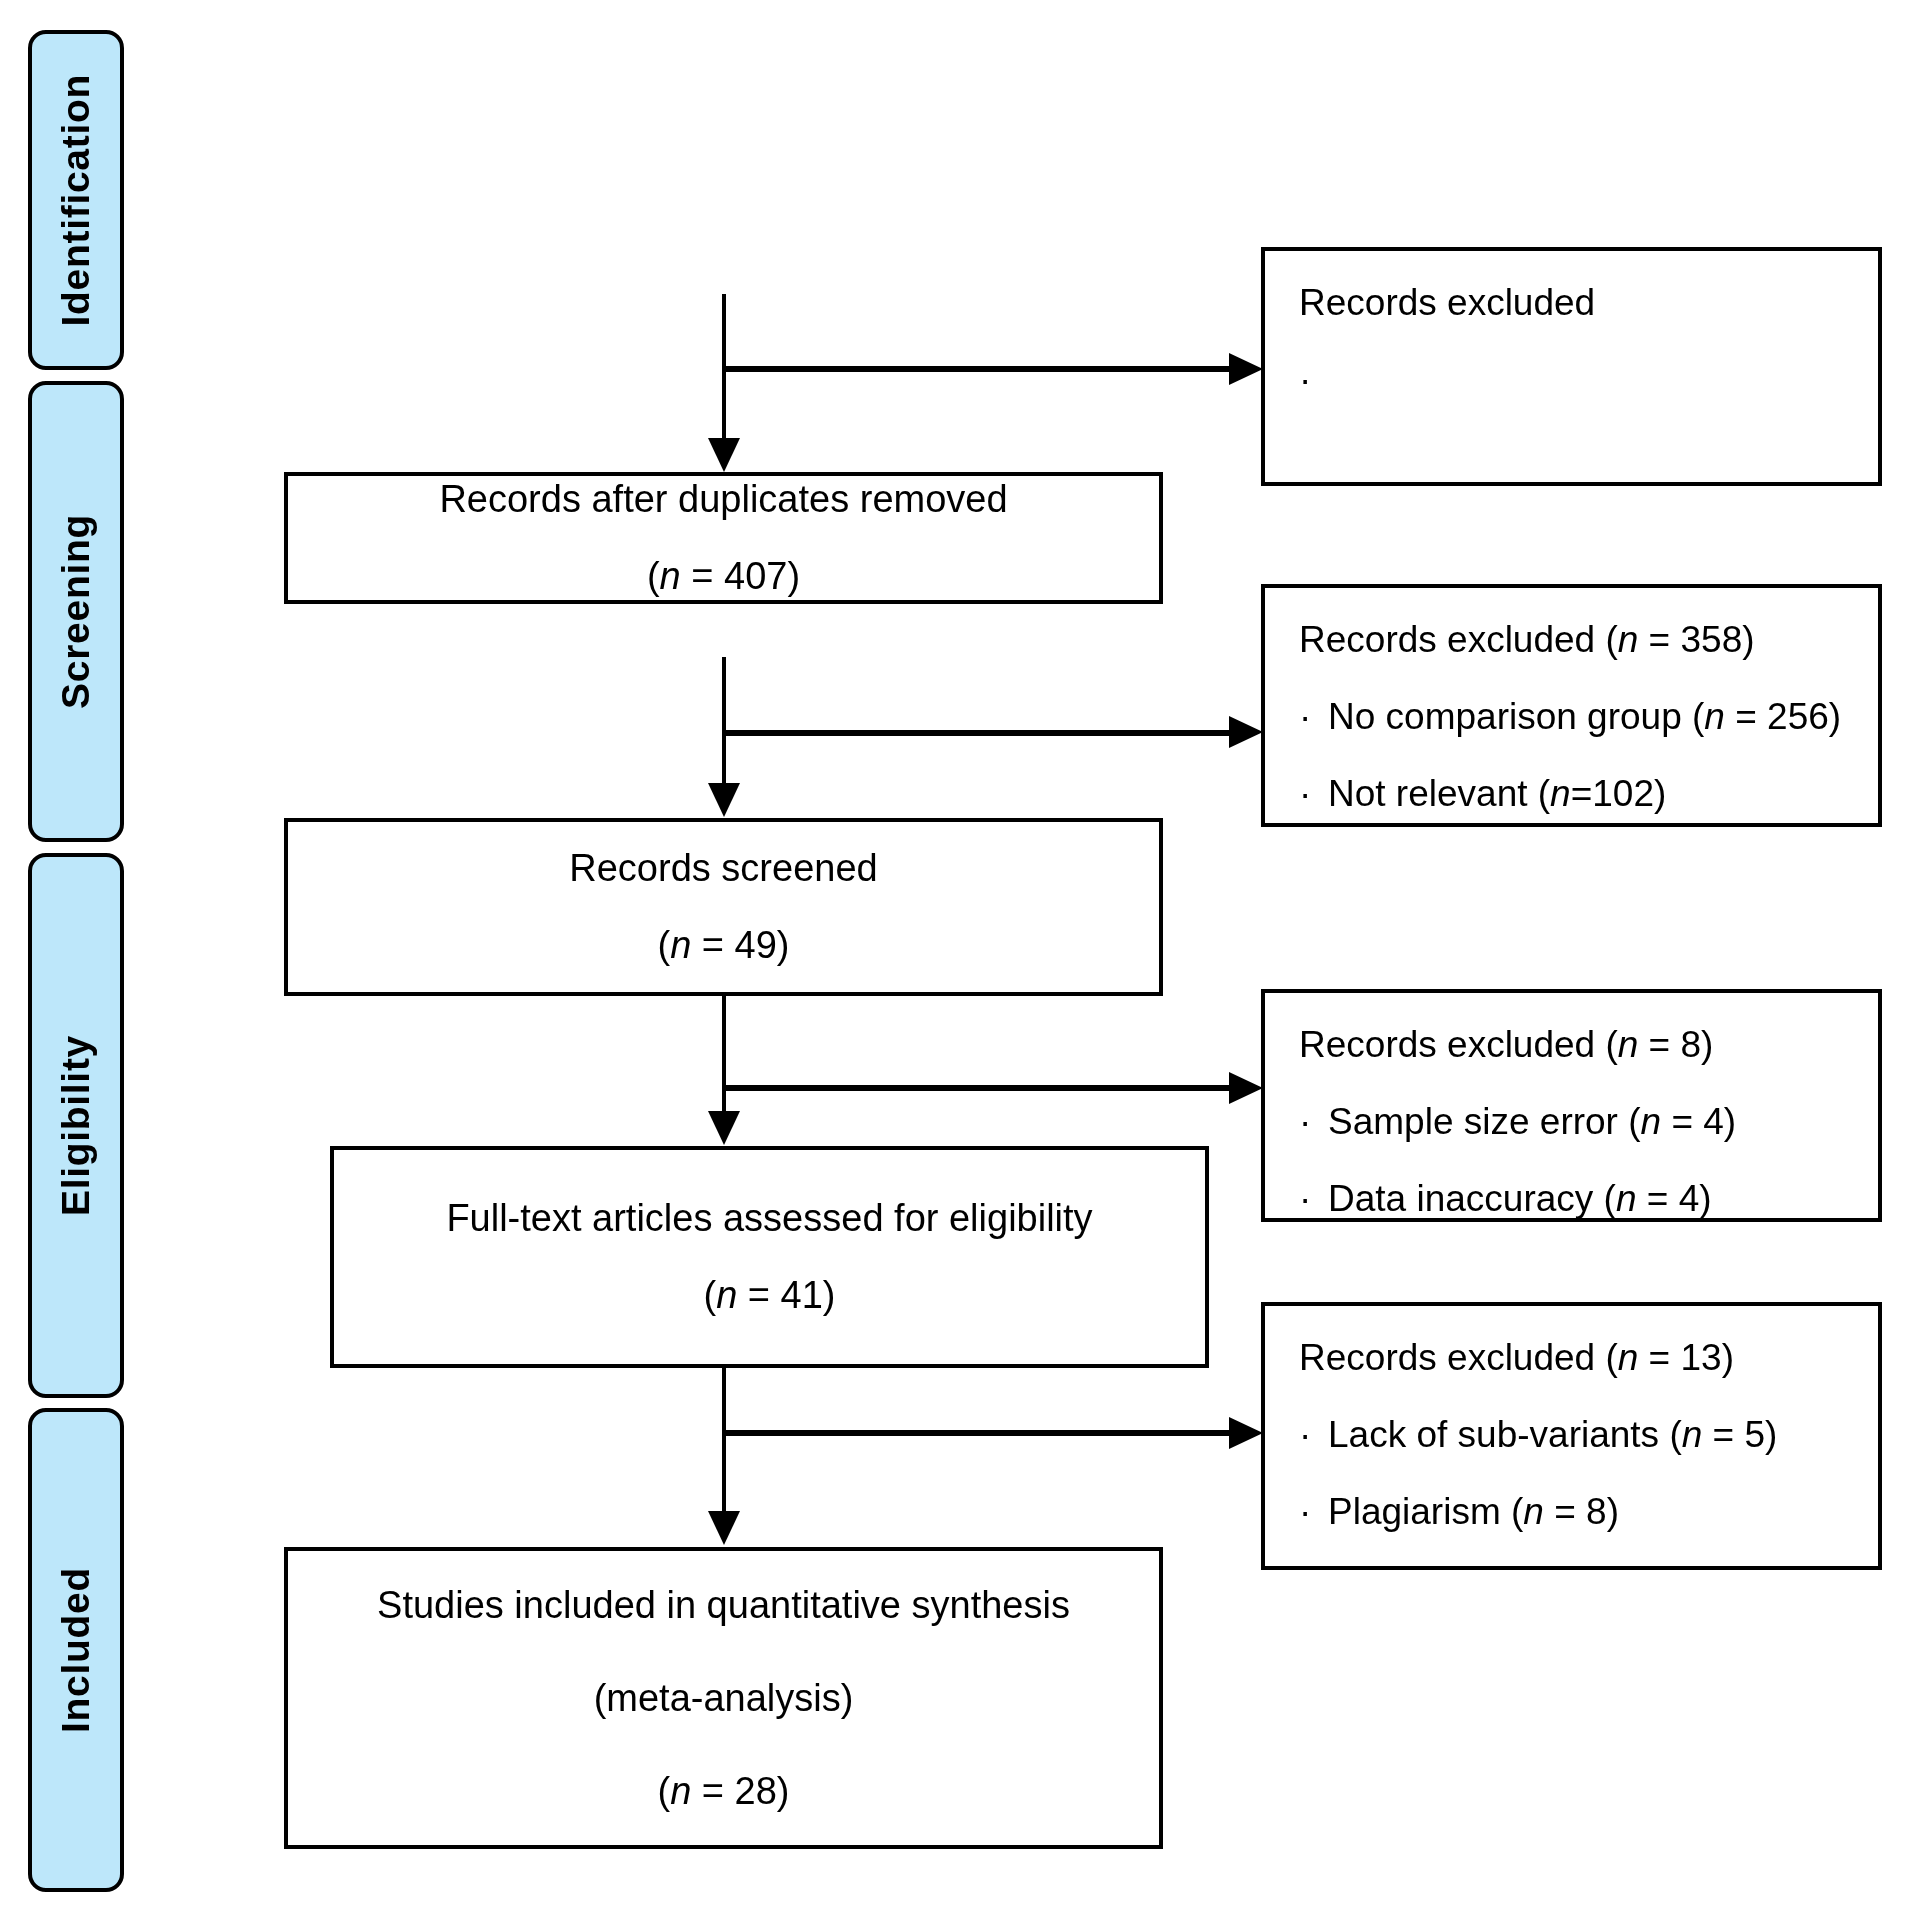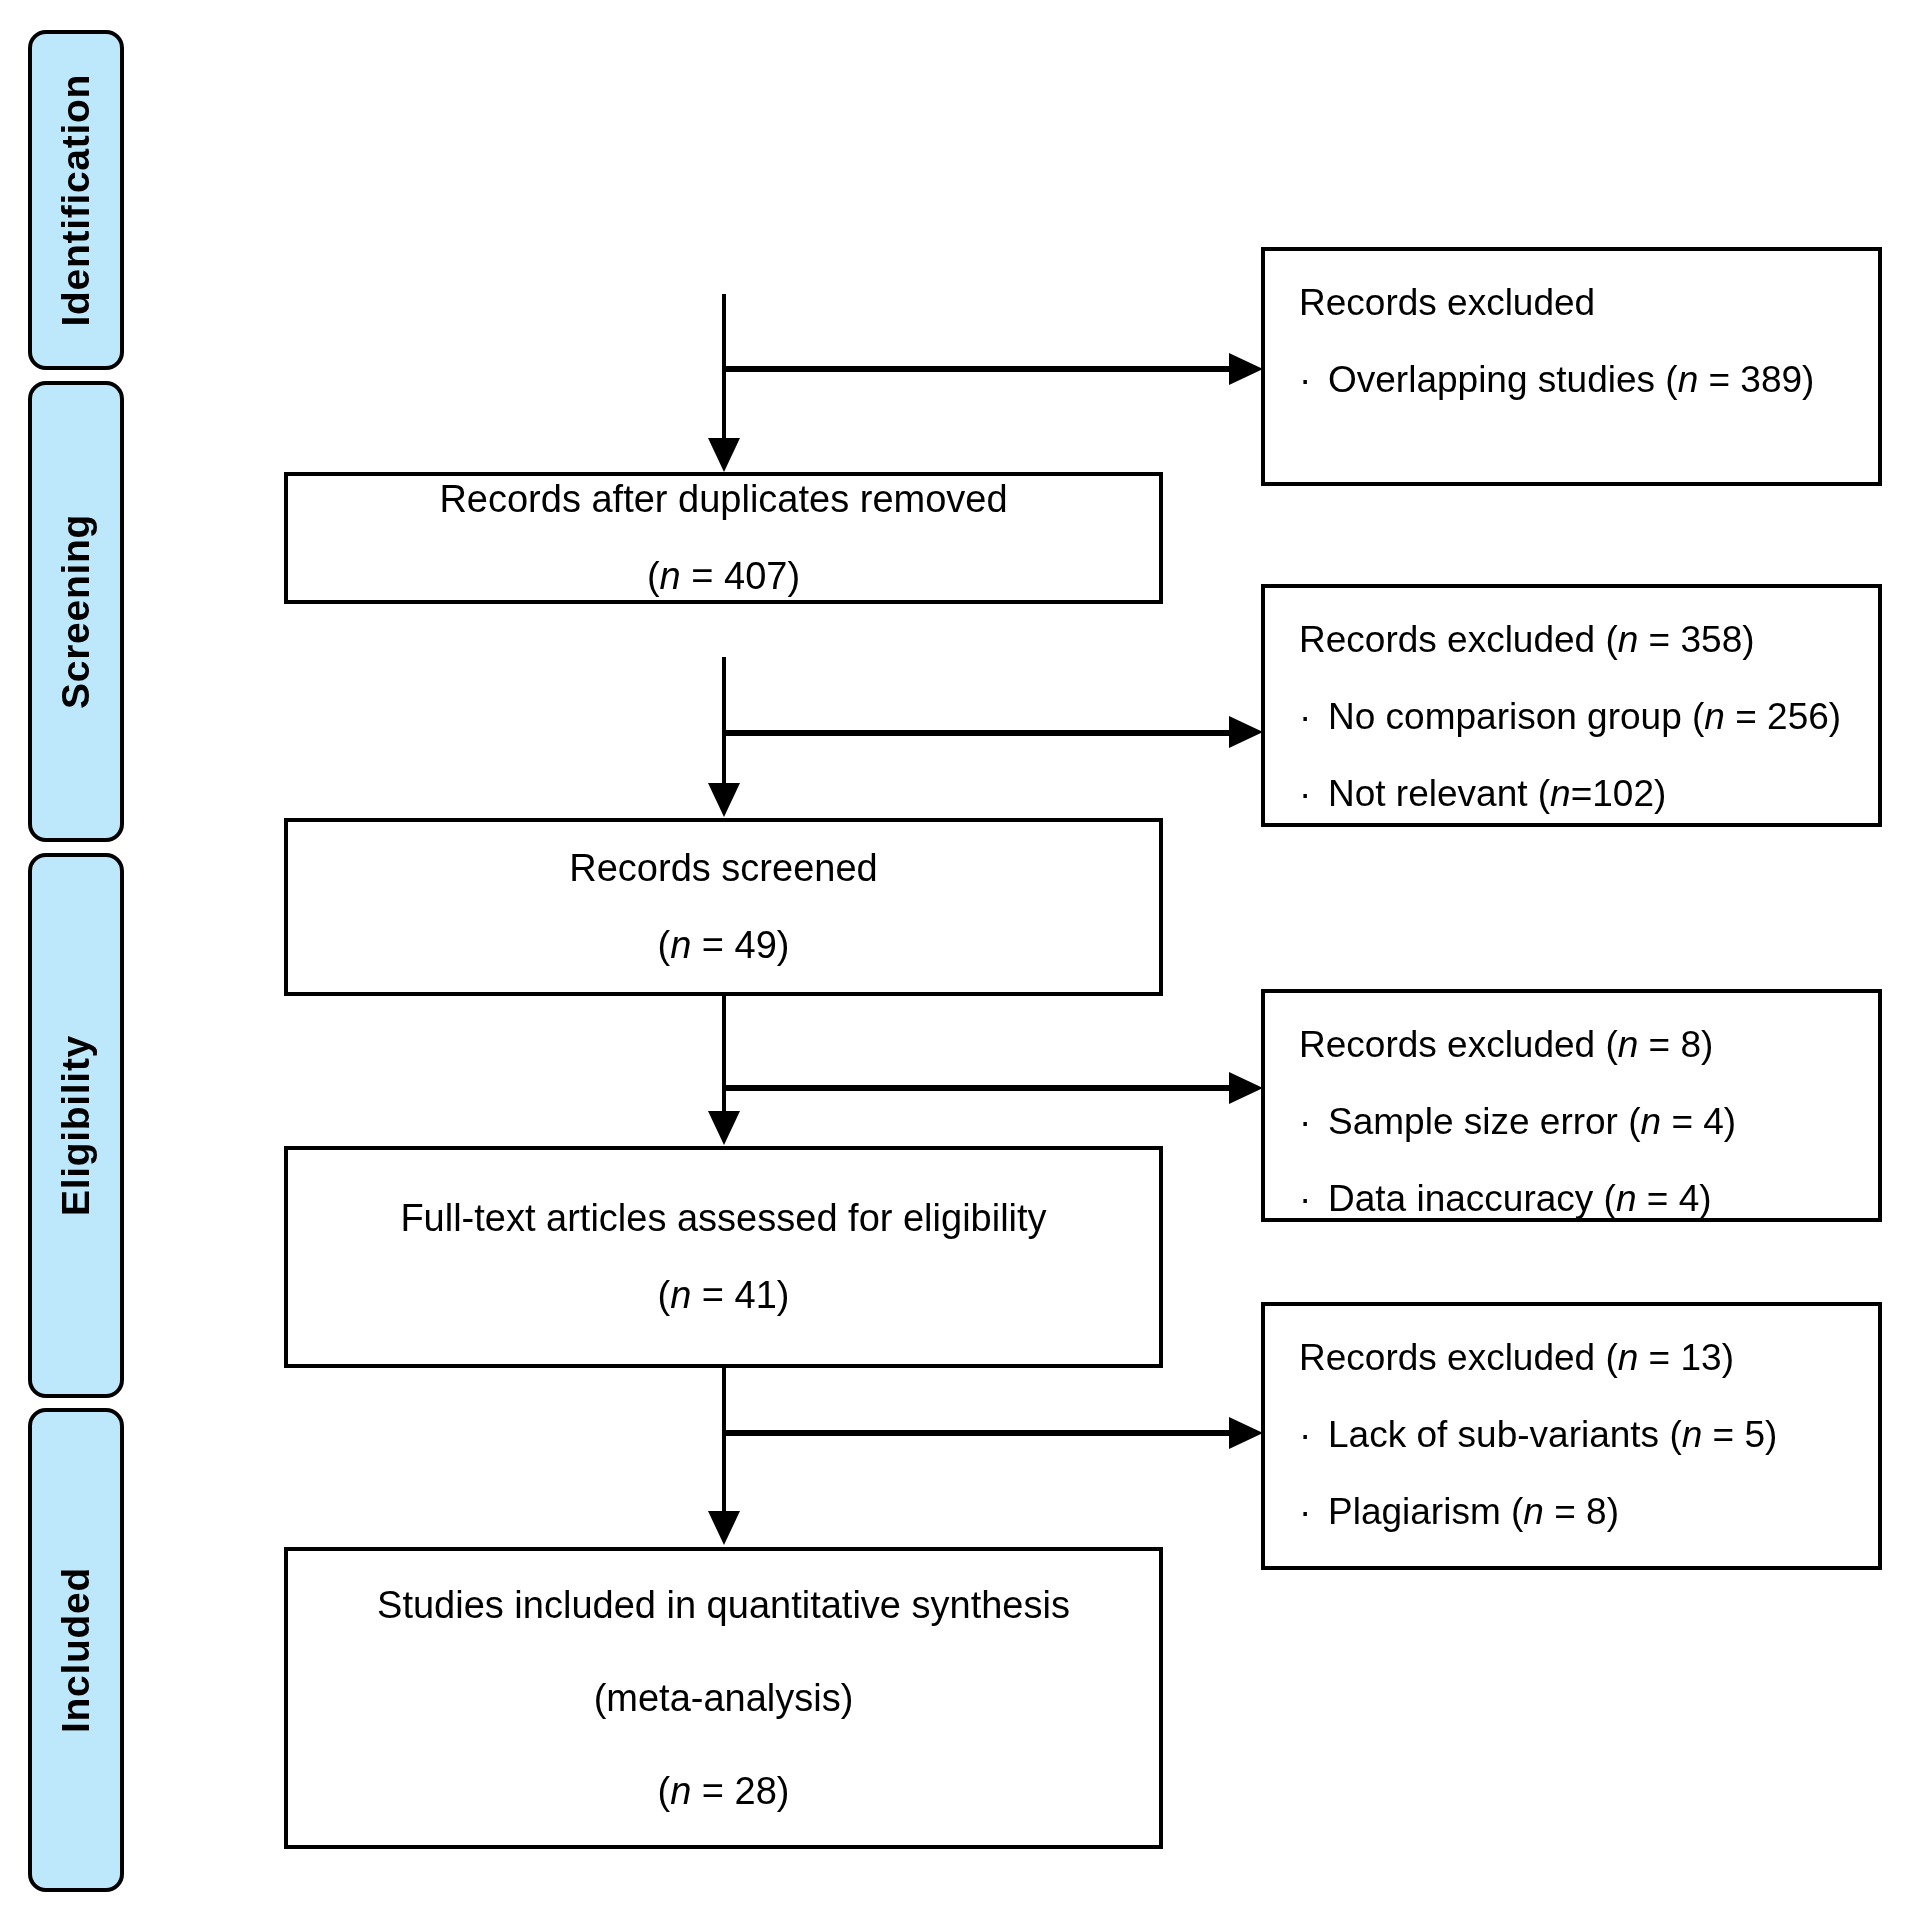--- a/index.html
+++ b/index.html
@@ -104,36 +104,35 @@
   <div class="flowbox" style="top:472px; height:132px;">
     <div class="fmt">Records after duplicates removed</div>
     <div class="fmt">(<i>n</i> = 407)</div>
   </div>
 
   <div class="flowbox" style="top:818px; height:178px;">
     <div class="fmt">Records screened</div>
     <div class="fmt">(<i>n</i> = 49)</div>
   </div>
 
-  <div class="flowbox" style="top:1146px; height:222px;">
+  <div class="flowbox" style="top:1146px; height:222px;margin-left:46px;">
     <div class="fmt">Full-text articles assessed for eligibility</div>
     <div class="fmt">(<i>n</i> = 41)</div>
   </div>
 
   <div class="flowbox" style="top:1547px; height:302px;gap:16px;">
     <div class="fmt">Studies included in quantitative synthesis</div>
     <div class="fmt">(meta-analysis)</div>
     <div class="fmt">(<i>n</i> = 28)</div>
   </div>
 
   <div class="exclbox" style="top:247px; height:239px;">
     <div class="fmt">Records excluded</div>
     <div class="bullet-row">
       <span class="bullet-dot">·</span>
-      <span class="fmt">Overlapping studies (<i>n</i> = 389)</span>
     </div>
   </div>
 
   <div class="exclbox" style="top:584px; height:243px;">
     <div class="fmt">Records excluded (<i>n</i> = 358)</div>
     <div class="bullet-row">
       <span class="bullet-dot">·</span>
       <span class="fmt">No comparison group (<i>n</i> = 256)</span>
     </div>
     <div class="bullet-row">

